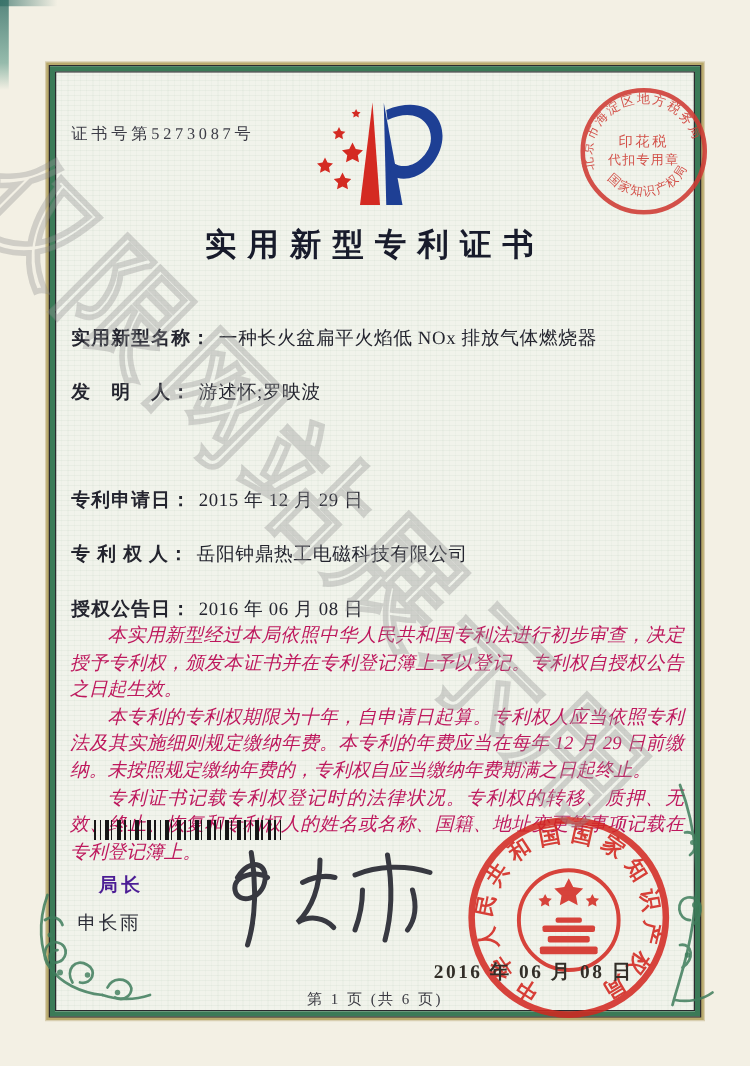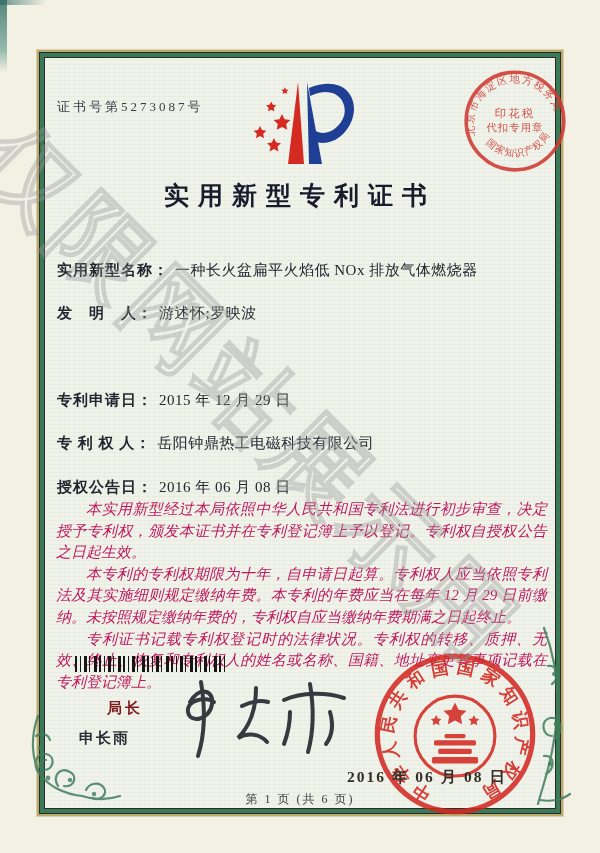--- a/index.html
+++ b/index.html
@@ -48,22 +48,22 @@
     font-style:italic; }
   .body-text p { text-indent:2em; }
 
   .barcode { position:absolute; left:75px; top:656px; width:152px; height:16px;
     background-image:repeating-linear-gradient(90deg,
       #161616 0 2px, transparent 2px 5px, #161616 5px 6px, transparent 6px 9px,
       #161616 9px 12px, transparent 12px 14px, #161616 14px 15px, transparent 15px 19px,
       #161616 19px 22px, transparent 22px 24px); }
 
   .signer-title { position:absolute; left:79px; top:699px; font-size:15px; font-weight:700;
-    color:#7f1d1d; letter-spacing:3px; font-family:Liberation Mono, monospace;margin-left:28px;}
-  .signer-name  { position:absolute; left:79px; top:729px; font-size:15px; font-weight:700;
+    color:#4c1d95; letter-spacing:3px; font-family:Liberation Mono, monospace;}
+  .signer-name  { position:absolute; left:62px; top:729px; font-size:15px; font-weight:400;
     color:#2b2c36; letter-spacing:2px; font-family:"Liberation Sans","DejaVu Sans",sans-serif;}
 
   .signature { position:absolute; left:168px; top:672px; width:190px; height:100px; }
 
   .issue-seal { position:absolute; left:371px; top:650px; width:168px; height:168px; opacity:.93; }
   .issue-date { position:absolute; left:347px; top:767px; font-size:15.5px; font-weight:700;
     color:#322e28; letter-spacing:2px; z-index:6; }
 
   .page-footer { position:absolute; left:0; top:791px; width:100%; text-align:center;
     font-size:12px; color:#3a3a42; letter-spacing:2px; }

